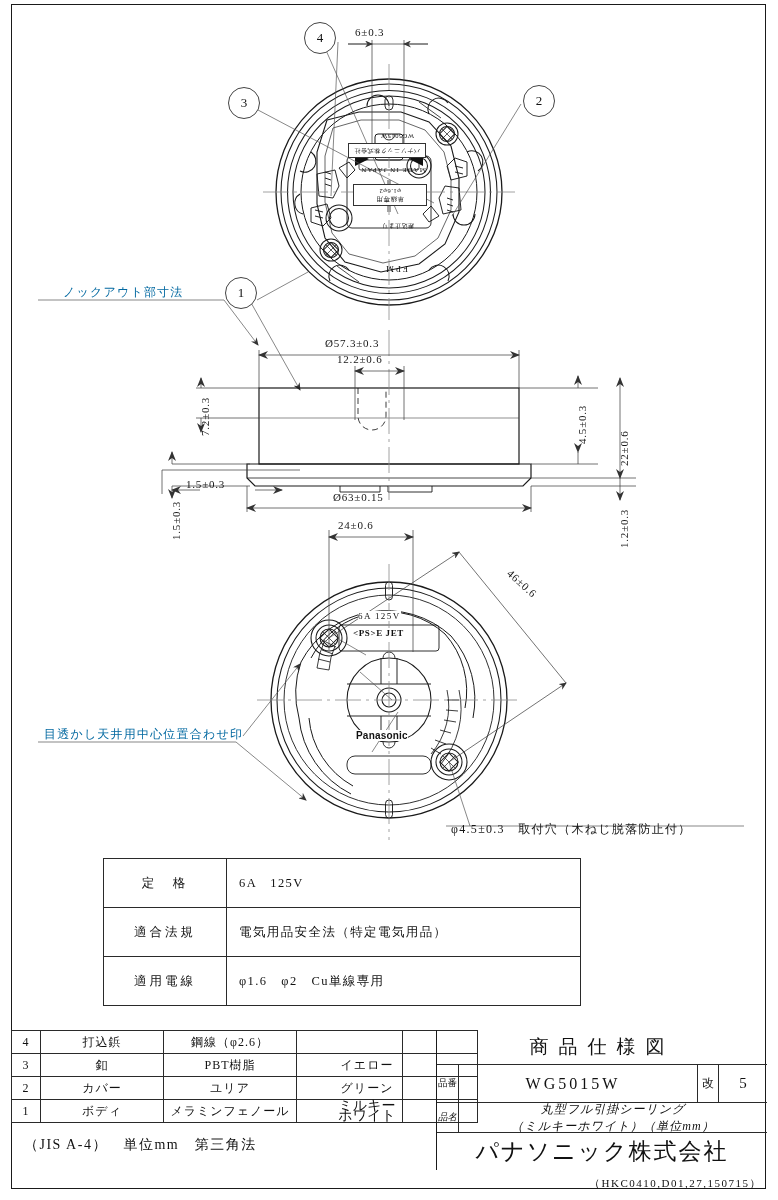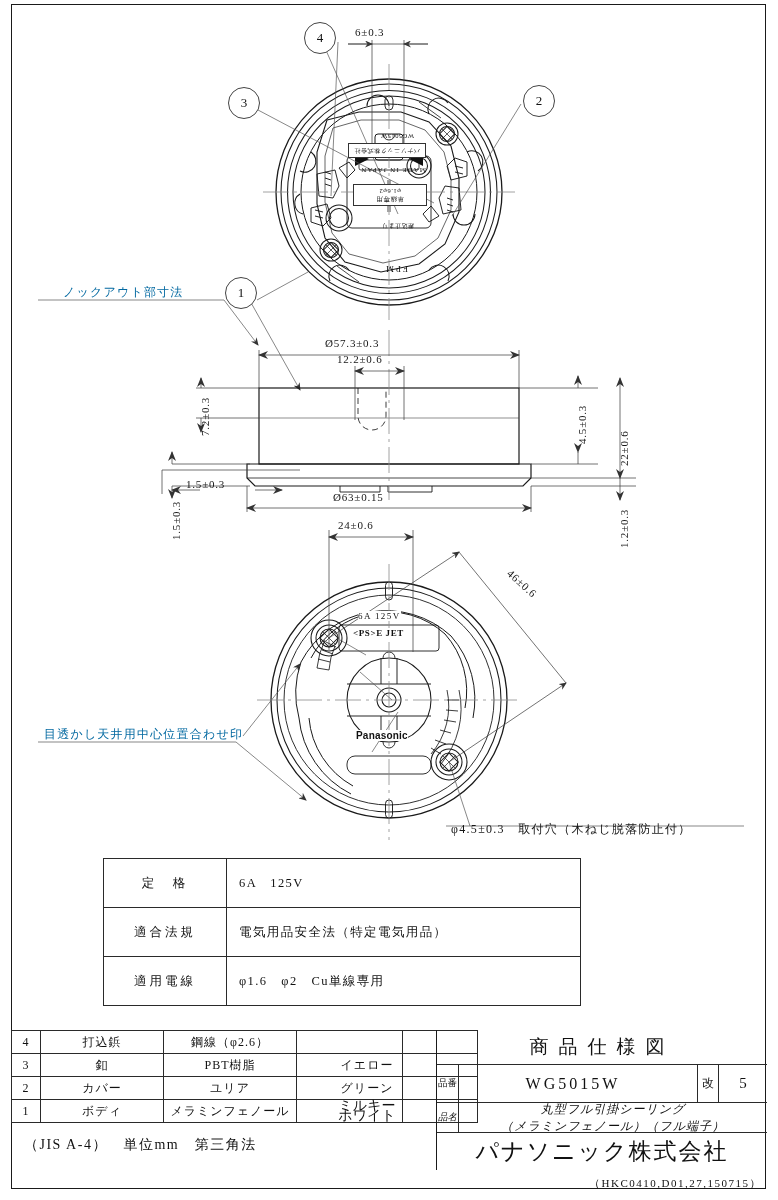--- a/index.html
+++ b/index.html
@@ -492,21 +492,21 @@
         <div class="kaiLbl">改</div>
         <div class="kaiVal">5</div>
       </div>
 
       <div class="trow" style="top:72px;height:30px;font-style:italic;">
         <div class="cellv">
           <span>品名</span>
         </div>
         <div class="pname">
           <div>丸型フル引掛シーリング</div>
-          <div>（メラミンフェノール）（フル端子）</div>
+          <div>（ミルキーホワイト）（単位mm）</div>
         </div>
       </div>
 
       <div class="company">パナソニック株式会社</div>
     </div>
   </div>
 
   <div class="footL">（JIS A-4）　単位mm　第三角法</div>
   <div class="footR">（HKC0410,D01,27,150715）</div>
 

